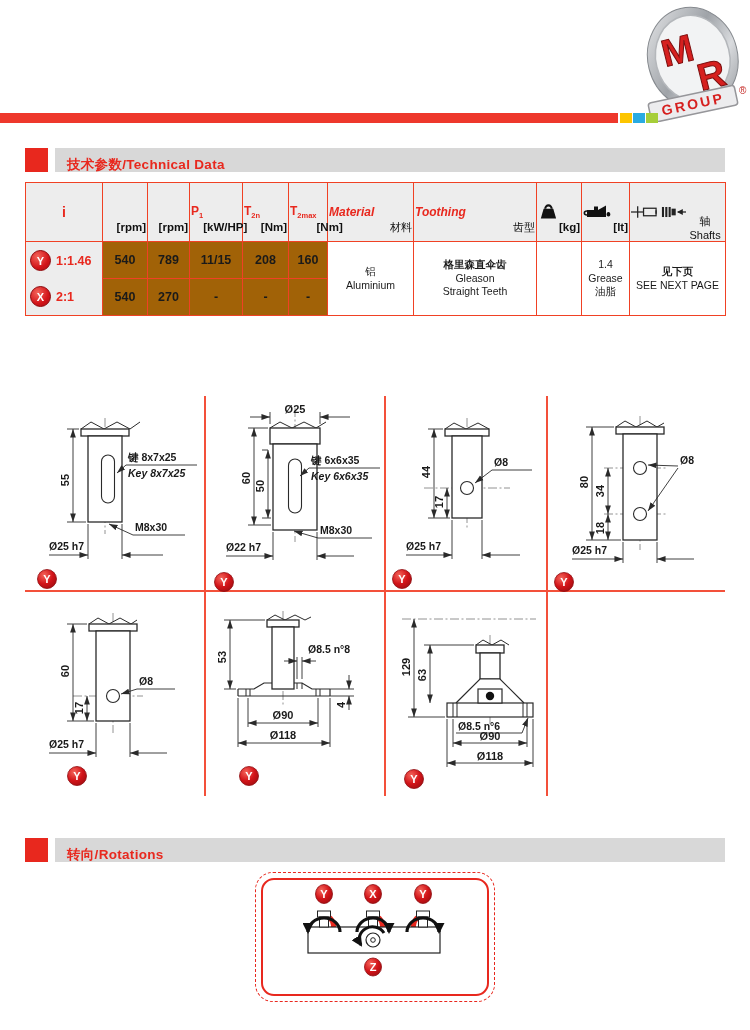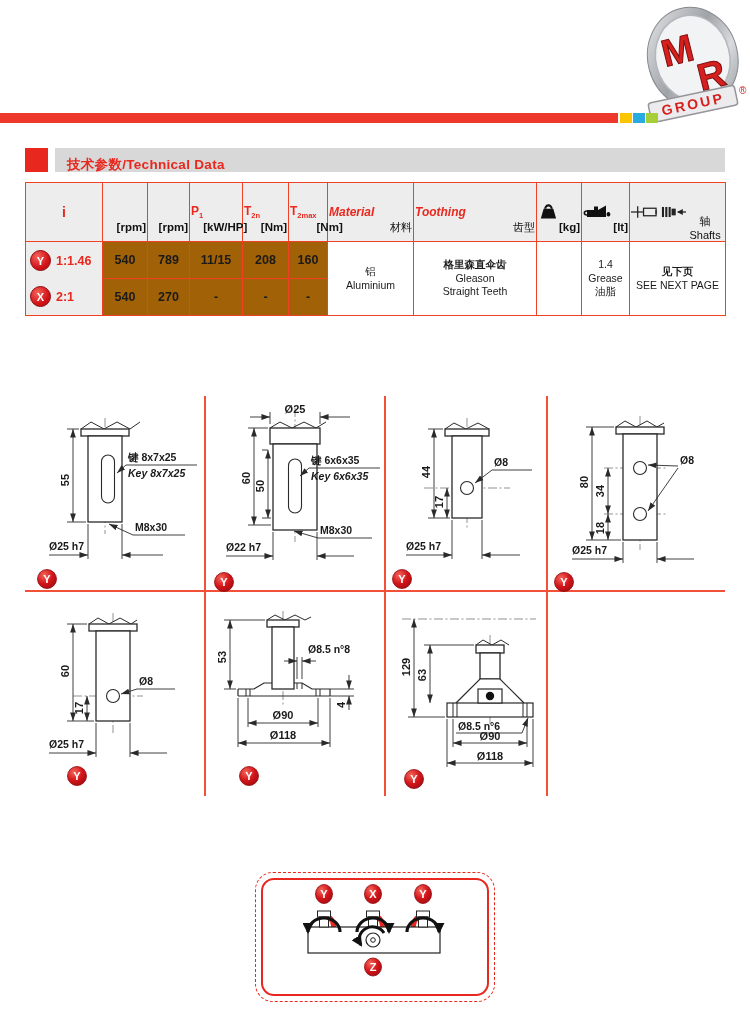--- a/index.html
+++ b/index.html
@@ -510,20 +510,26 @@
       <text class="lbl" x="74" y="135">Ø8.5 n°6</text>
       <text class="dim" x="106" y="145" text-anchor="middle">Ø90</text>
       <text class="dim" x="106" y="165" text-anchor="middle">Ø118</text>
       <g>
         <circle cx="30" cy="184" r="9.5" fill="url(#bgred)" stroke="#8e0b0f" stroke-width=".8"></circle>
         <text class="bletter" x="30" y="188">Y</text>
       </g>
     </svg>
   </div>
 
+  <div class="sec" style="top:838px">
+    <div class="block"></div>
+    <div class="bar">
+      <span>转向/Rotations</span>
+    </div>
+  </div>
 
   <div id="rotbox">
     <div class="outer"></div>
     <div class="inner"></div>
     <svg style="position:absolute;left:0;top:0" width="240" height="130" viewBox="0 0 240 130">
 
       <path d="M72,44 a10,11 0 0 1 6,14" fill="none" stroke="#e8281e" stroke-width="5"></path>
       <path d="M121,44 a10,11 0 0 1 6,14" fill="none" stroke="#e8281e" stroke-width="5"></path>
       <path d="M165,44 a10,11 0 0 0 -6,14" fill="none" stroke="#e8281e" stroke-width="5"></path>
       <path d="M124,60 a9,9 0 0 1 1,15" fill="none" stroke="#e8281e" stroke-width="4.5"></path>

